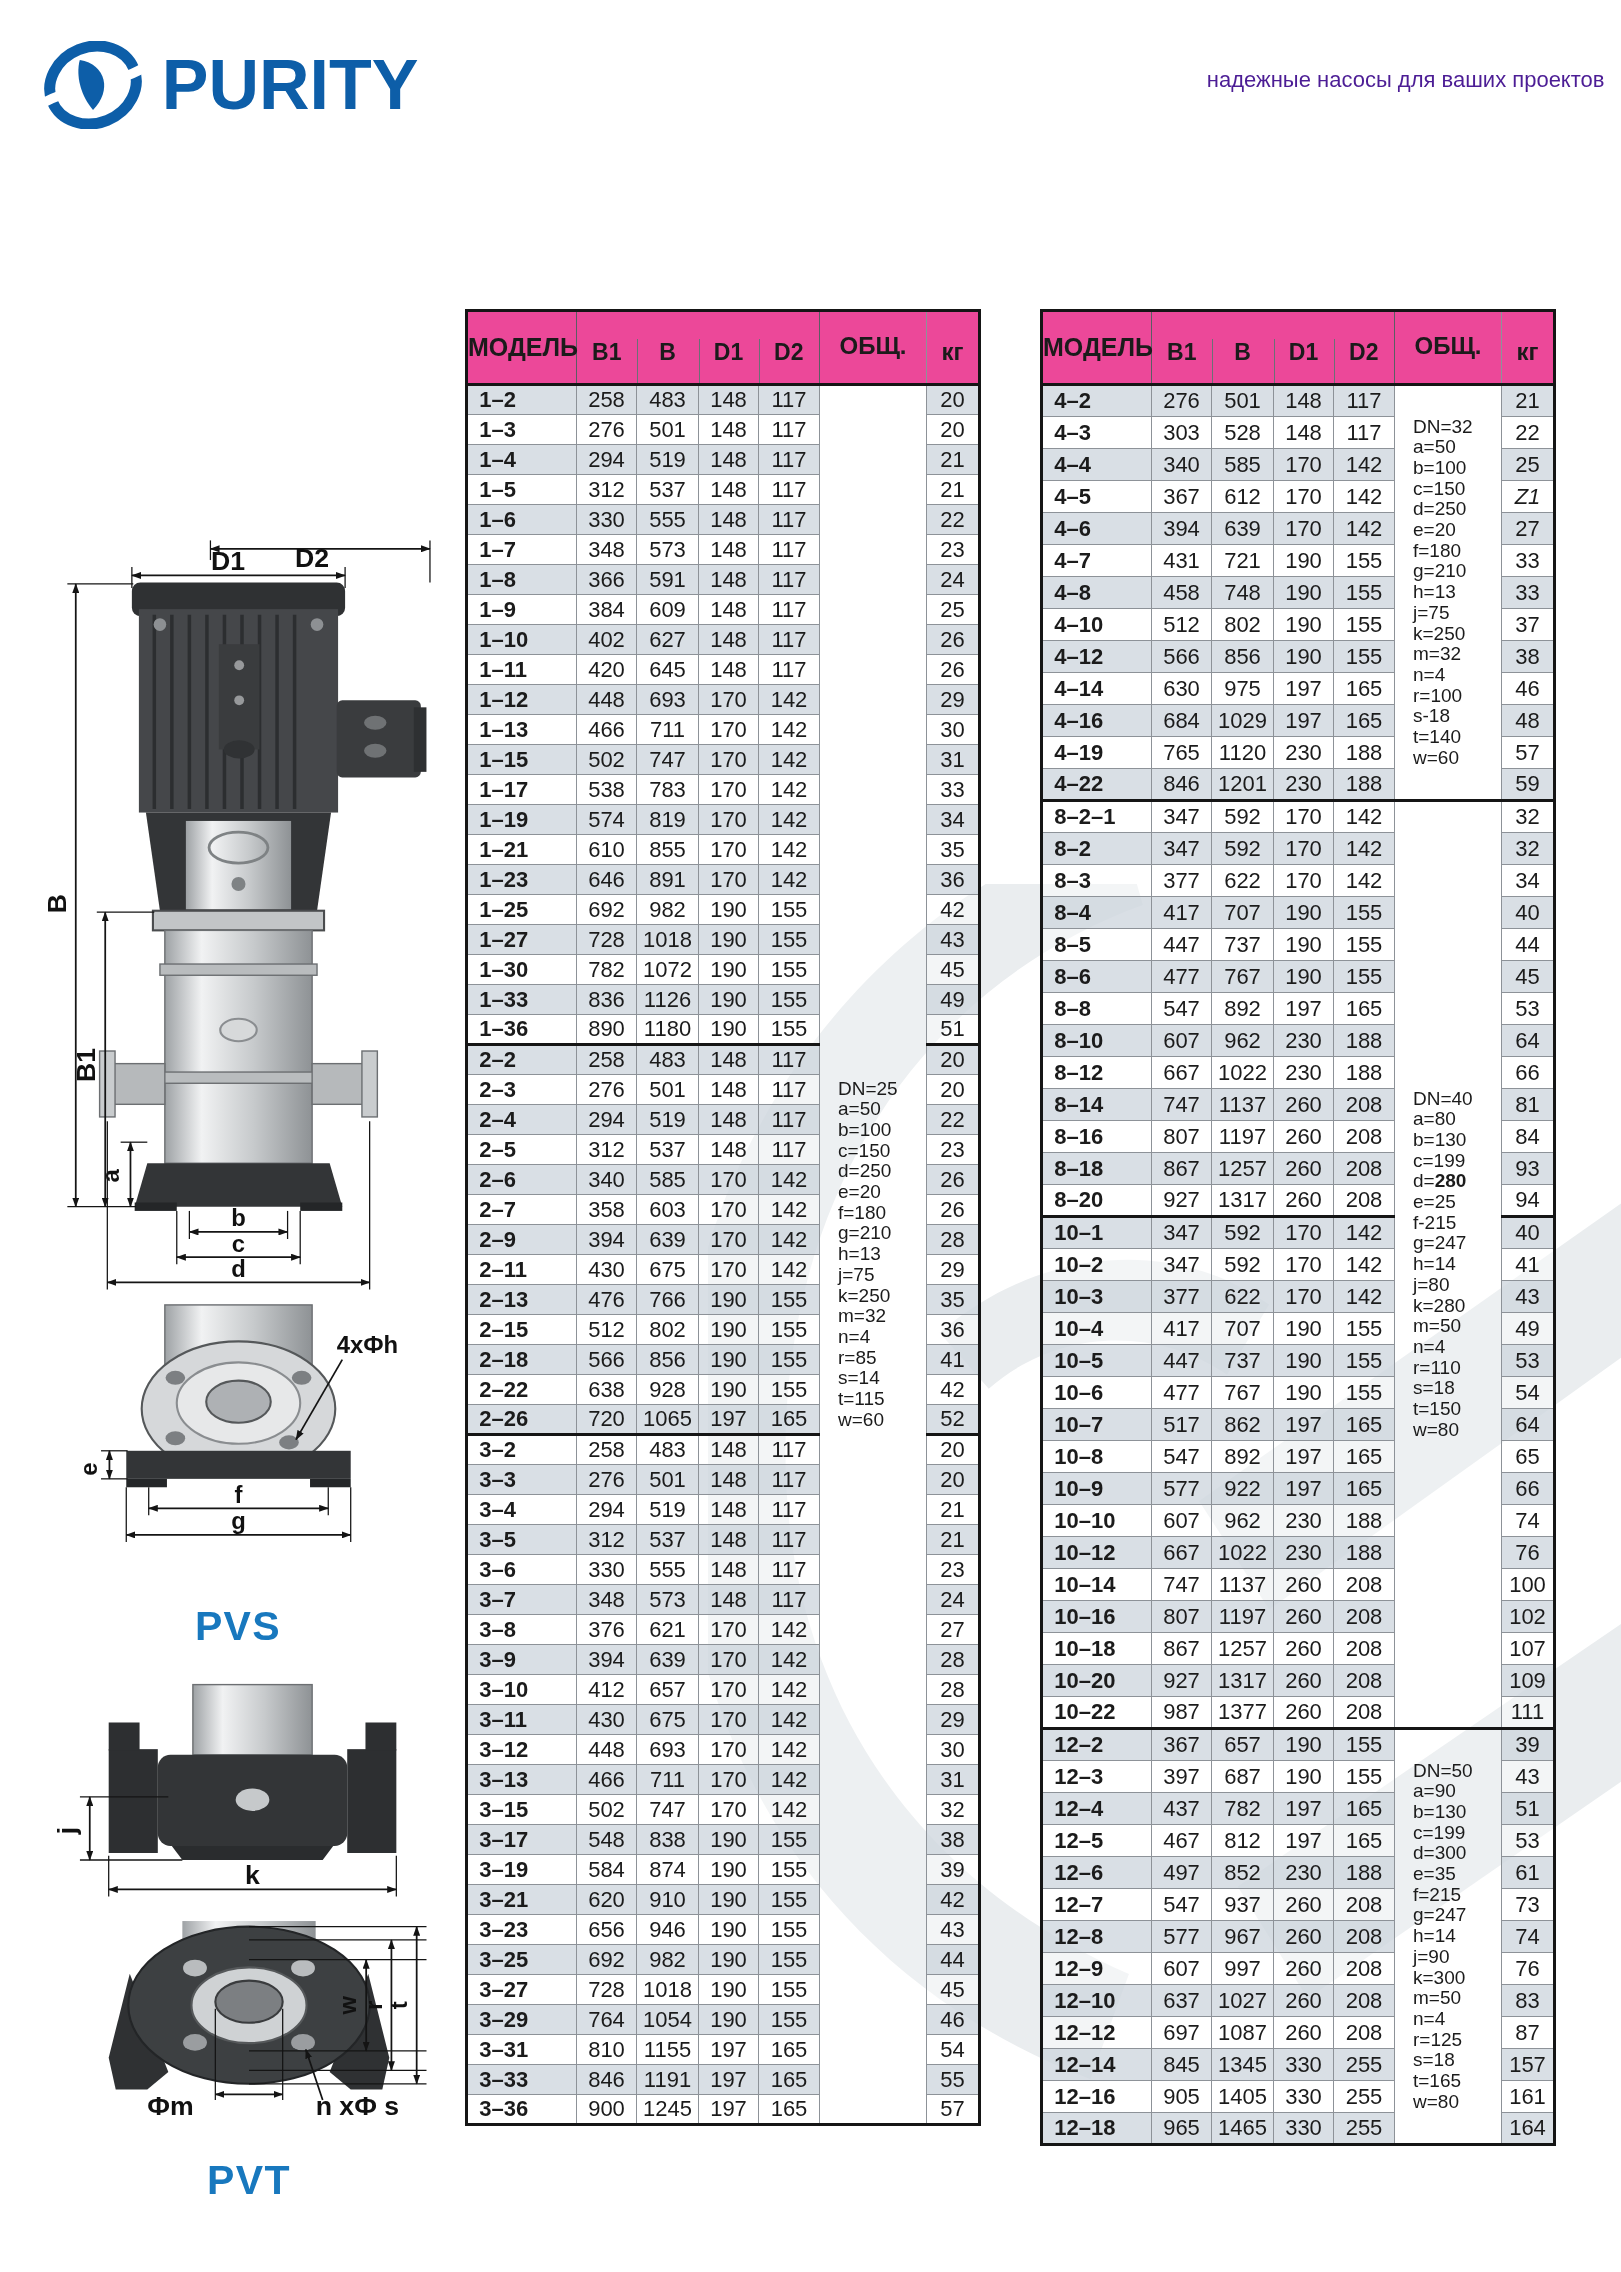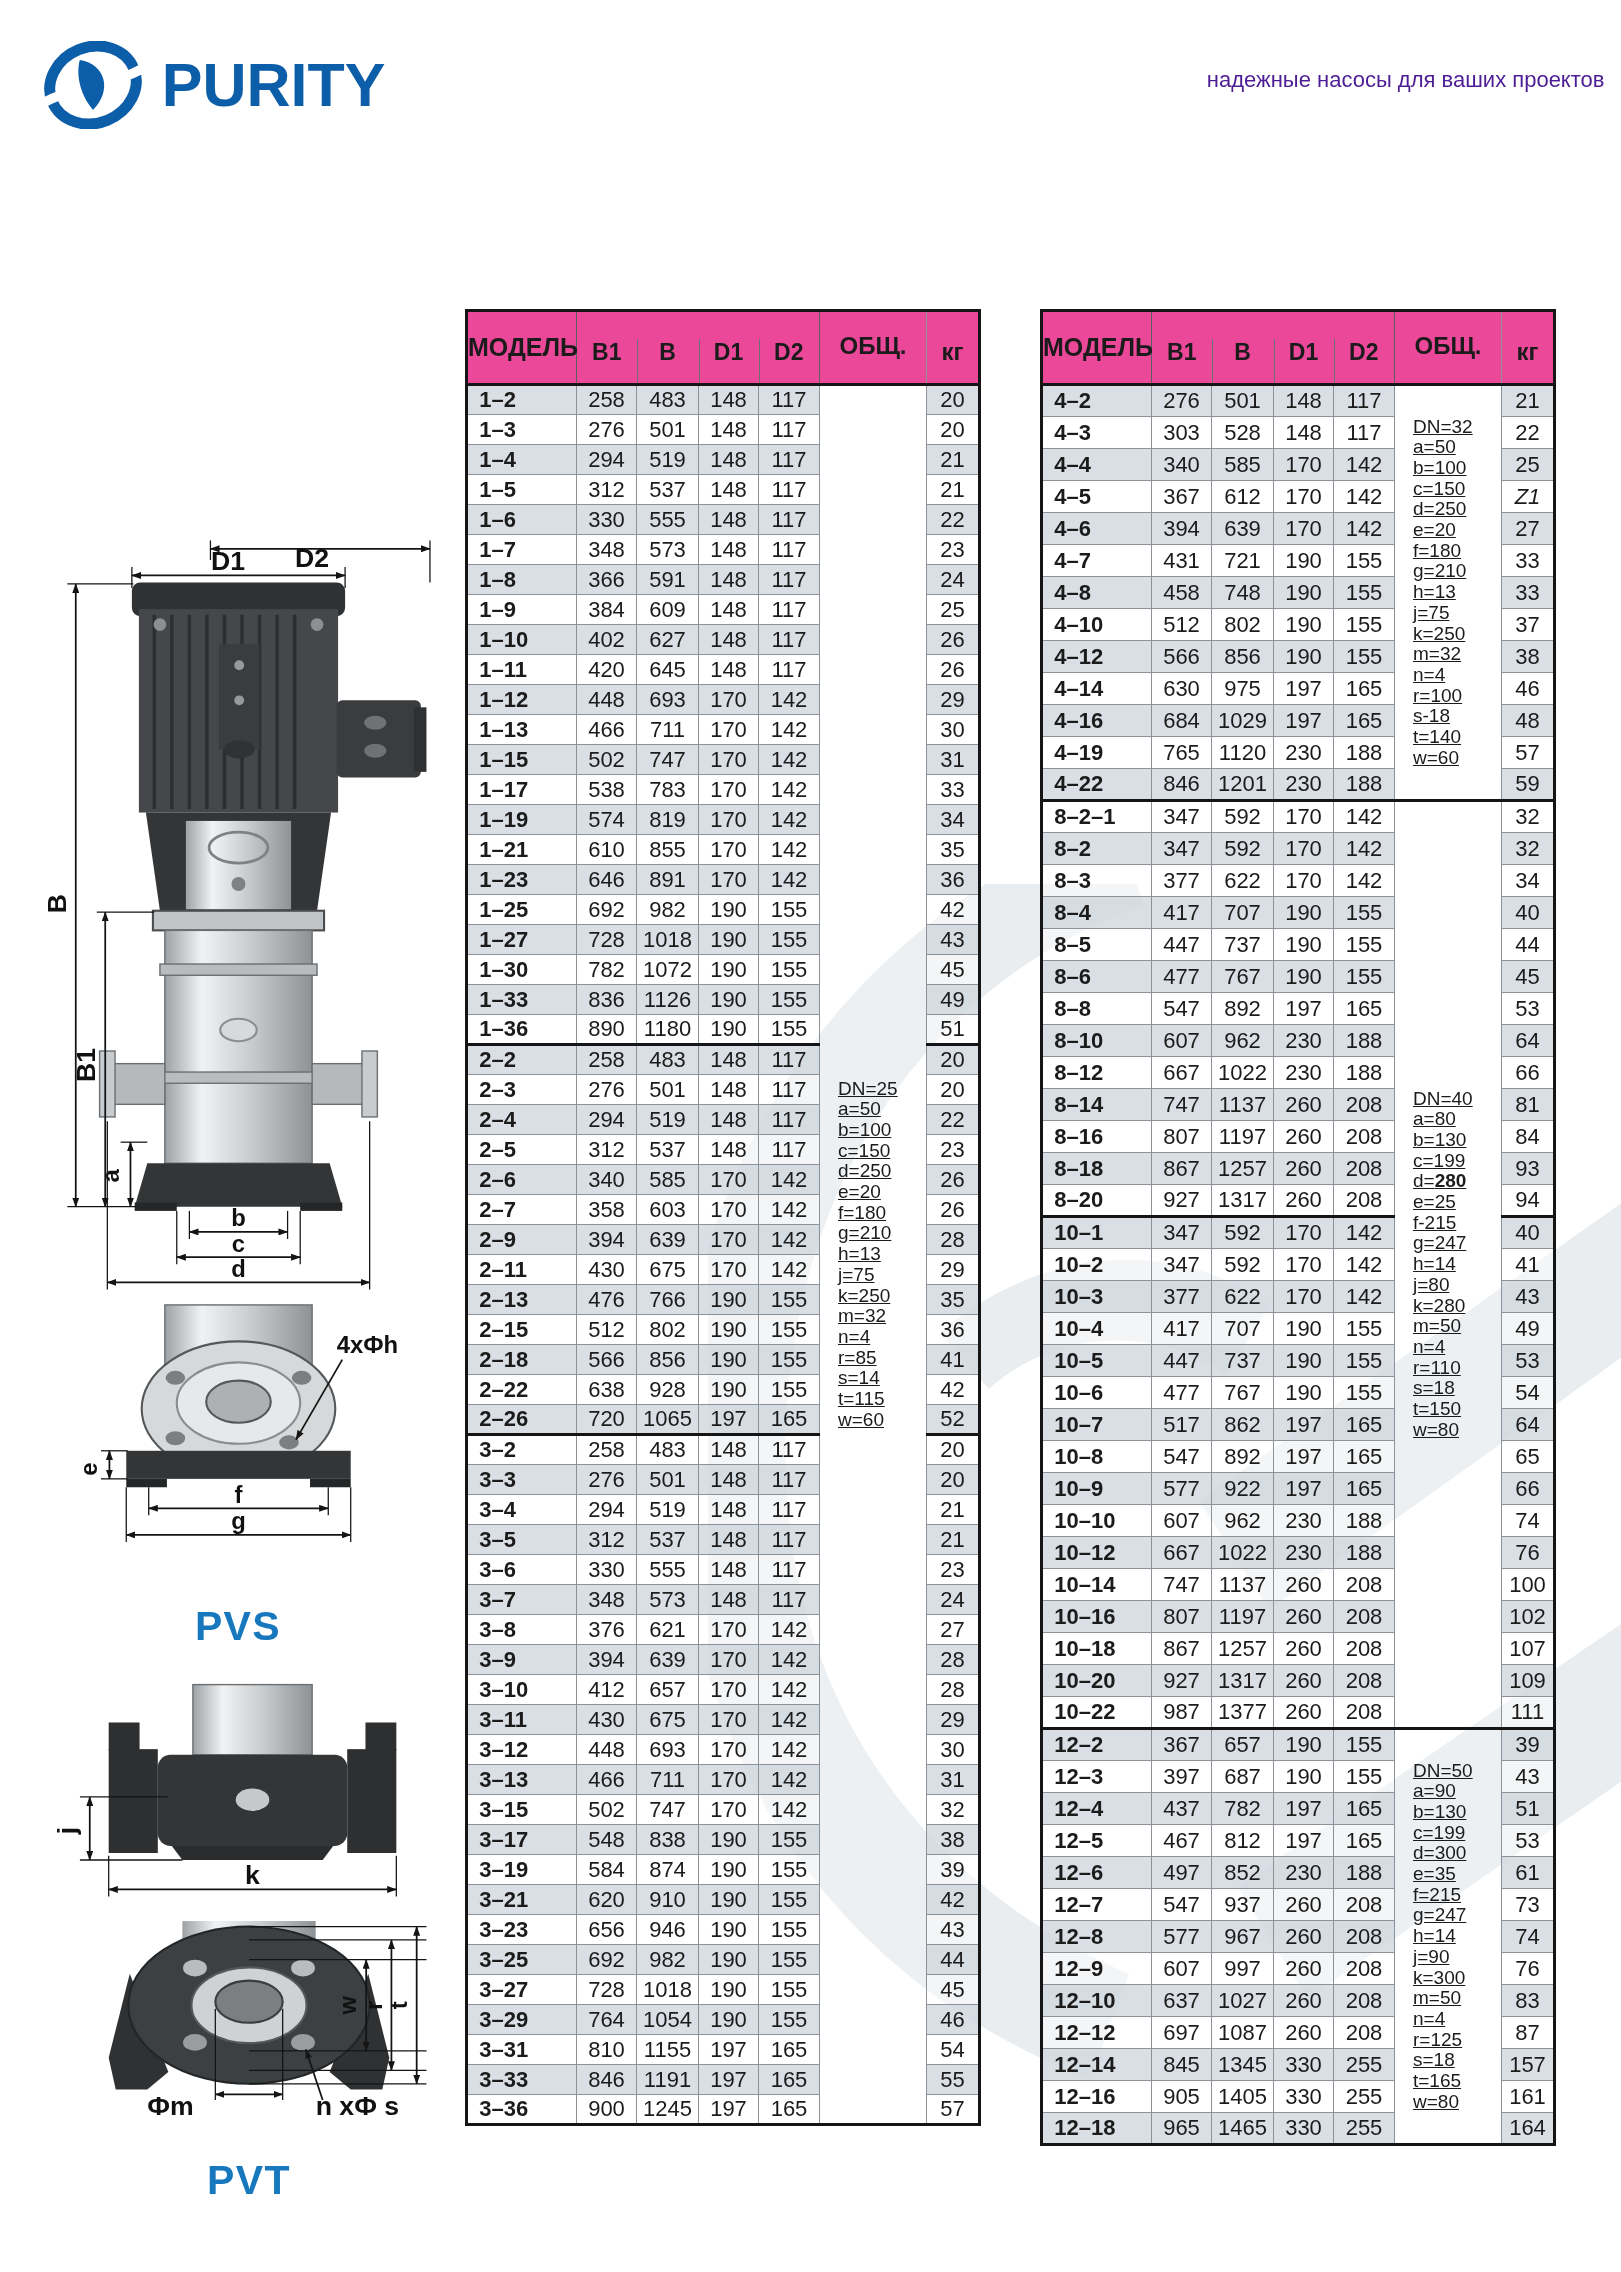--- a/index.html
+++ b/index.html
@@ -3,21 +3,21 @@
 <meta charset="utf-8">
 <style>
   * { margin:0; padding:0; box-sizing:border-box; }
   html,body { background:#ffffff; }
   body { font-family:"Liberation Sans", sans-serif; color:#1b1b1b; }
   .page { position:relative; width:1622px; height:2273px; background:#fff; overflow:hidden; }
 
   
   .brand { position:absolute; left:34px; top:41px; display:flex; align-items:center; gap:9.8px; z-index:3; }
   .brand svg { display:block; }
-  .logo-text { font-size:61px; font-weight:bold; letter-spacing:0px; color:#0d5ea8; }
+  .logo-text { font-size:70px; font-weight:bold; letter-spacing:0px; color:#0d5ea8; }
   .tagline { position:absolute; right:17.5px; top:67px; font-size:22px; color:#4c1d95; z-index:3; }
 
   
   .watermark { position:absolute; left:708px; top:884px; width:919px; height:1381px; z-index:1; }
 
   
   .diag { position:absolute; z-index:2; }
   .pvs-svg { left:42px; top:539px; }
   .pvt-svg { left:42px; top:1679px; }
   .diag-label { position:absolute; z-index:2; font-size:41px; font-weight:bold; color:#1878be; letter-spacing:1.4px; text-align:center;margin-top:20px; }
@@ -42,21 +42,21 @@
   th.h-dim.half { background-image:linear-gradient(#6b7076,#6b7076); background-repeat:no-repeat; background-size:1.4px 62%; background-position:left bottom; }
   th.h-obsh  { font-size:24px; vertical-align:middle; padding-bottom:4px; border-left:1.8px solid #5a5e63; }
   th.h-kg    { font-size:24px; vertical-align:bottom; padding-bottom:17px; border-left:1.4px solid #8d9298; }
 
   tbody td { border:1.4px solid #8d9298; font-size:22px; text-align:center; vertical-align:middle; padding:0; }
   .tbl-left  tbody td { height:30px; }
   .tbl-right tbody td { height:32px; }
   tbody td.model { text-align:left; padding-left:11.2px; font-weight:bold; }
   tbody tr.shaded td { background:rgba(209,216,223,0.82); }
   tbody tr.plain  td { background:rgba(255,255,255,0.45); }
-  tbody td.obsh { background:rgba(255,255,255,0.18) !important; vertical-align:middle;text-decoration:underline; }
+  tbody td.obsh { background:rgba(255,255,255,0.18) !important; vertical-align:middle; }
   tbody tr.sec td { border-top:3.5px solid #151515; }
   td.kg.italic { font-style:italic; }
   .note { text-align:left; padding-left:18px; font-size:19px; line-height:20.7px; white-space:nowrap; }
   .note b { font-weight:bold; }
 </style>
 </head>
 <body>
 
 <div class="page">
 

